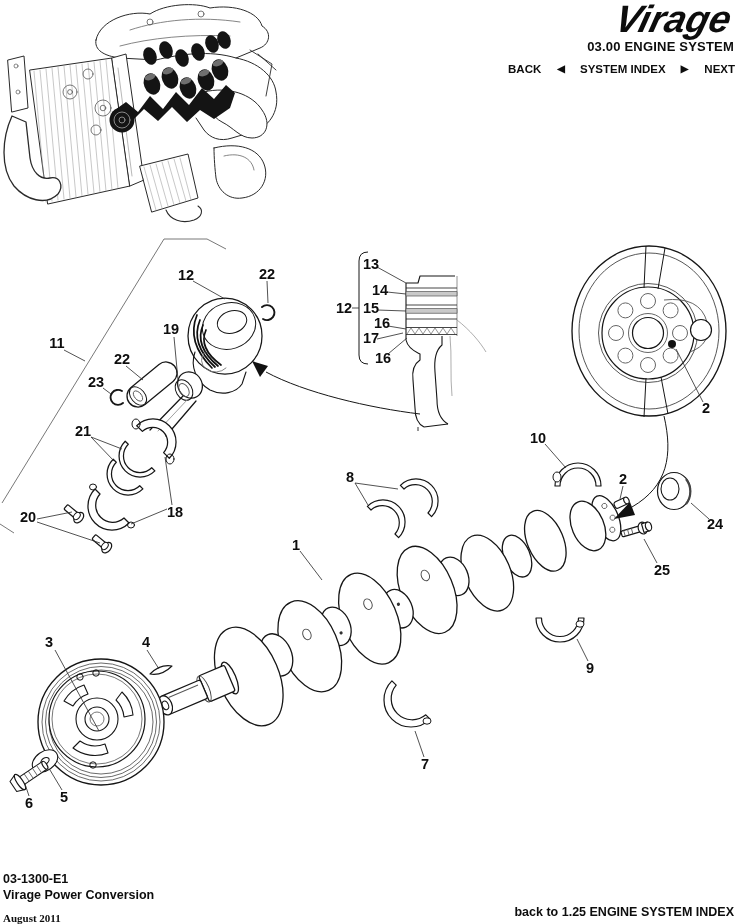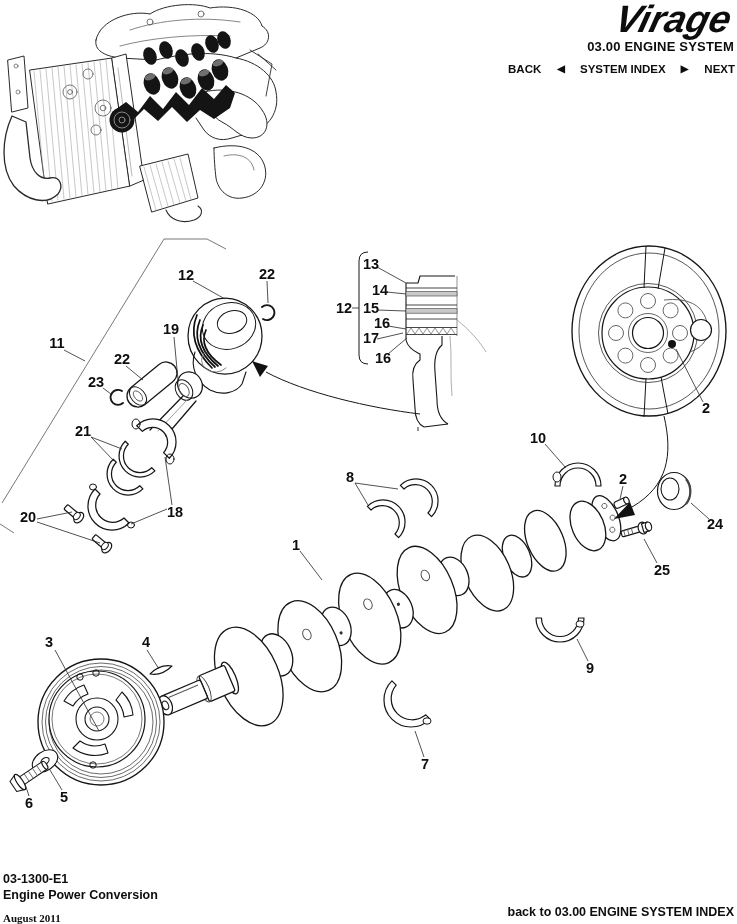--- a/index.html
+++ b/index.html
@@ -395,18 +395,18 @@
       <span>SYSTEM INDEX</span>
     </a>
     <a>
       <span class="arr">▶</span>
       <span>NEXT</span>
     </a>
   </div>
 
   <div class="doc-block">
     <div>03-1300-E1</div>
-    <div>Engine Power Conversion</div>
+    <div>Virage Power Conversion</div>
     <div class="doc-date">August 2011</div>
   </div>
-  <a class="back-link">back to 03.00 ENGINE SYSTEM INDEX</a>
+  <a class="back-link">back to 1.25 ENGINE SYSTEM INDEX</a>
 
 </div>
 
 </body></html>

